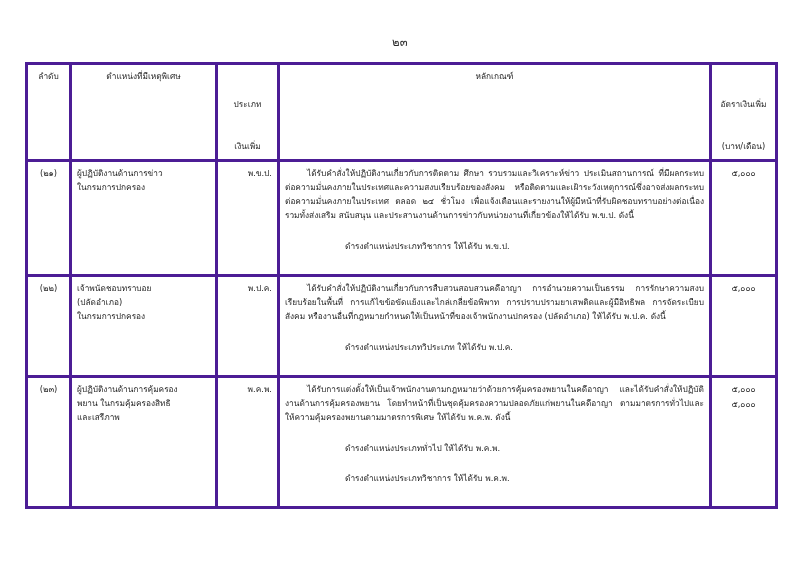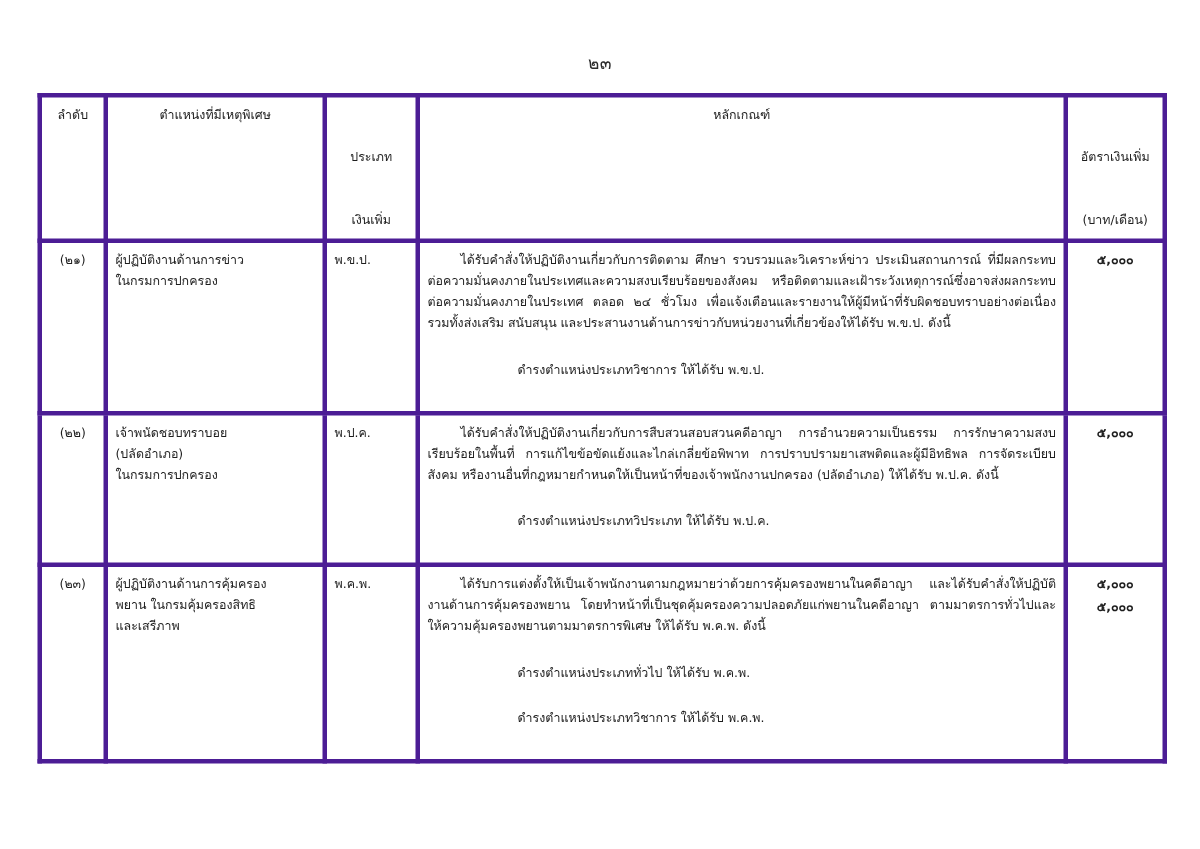--- a/index.html
+++ b/index.html
@@ -69,21 +69,21 @@
     text-align: center;
     font-size: 8.4px;
     padding-top: 5px;
   }
   td.cell-pos {
     font-size: 8.6px;
     line-height: 1.78;
     padding-left: 7px;
   }
   td.cell-type {
-    text-align: left;
+    text-align: right;
     font-size: 8.6px;
     padding-top: 5px;
   }
   td.cell-crit {
     font-size: 8.3px;
     line-height: 1.86;
     padding-left: 7px;
     padding-right: 6px;
     text-align: justify;
     text-justify: inter-word;
@@ -96,21 +96,21 @@
   .crit-para {
     text-indent: 22px;
     margin: 0;
   }
   .crit-sub {
     margin: 16px;
     text-indent: 44px;
   }
   .hdr-line { display: block; margin-top: 28px; }
   .pos-line { display: block; }
-  .rate-val { display: block; line-height: 1.86; font-weight: bold; }
+  .rate-val { display: block; line-height: 1.86; }
   td.rate-r1 { vertical-align: bottom; padding-bottom: 4px; }
   td.rate-r2 { vertical-align: bottom; padding-bottom: 4px; }
   td.rate-r3 { vertical-align: bottom; padding-bottom: 4px; }
 </style>
 </head>
 <body>
 
 <div class="page">
 
   <div class="page-number">๒๓</div>

